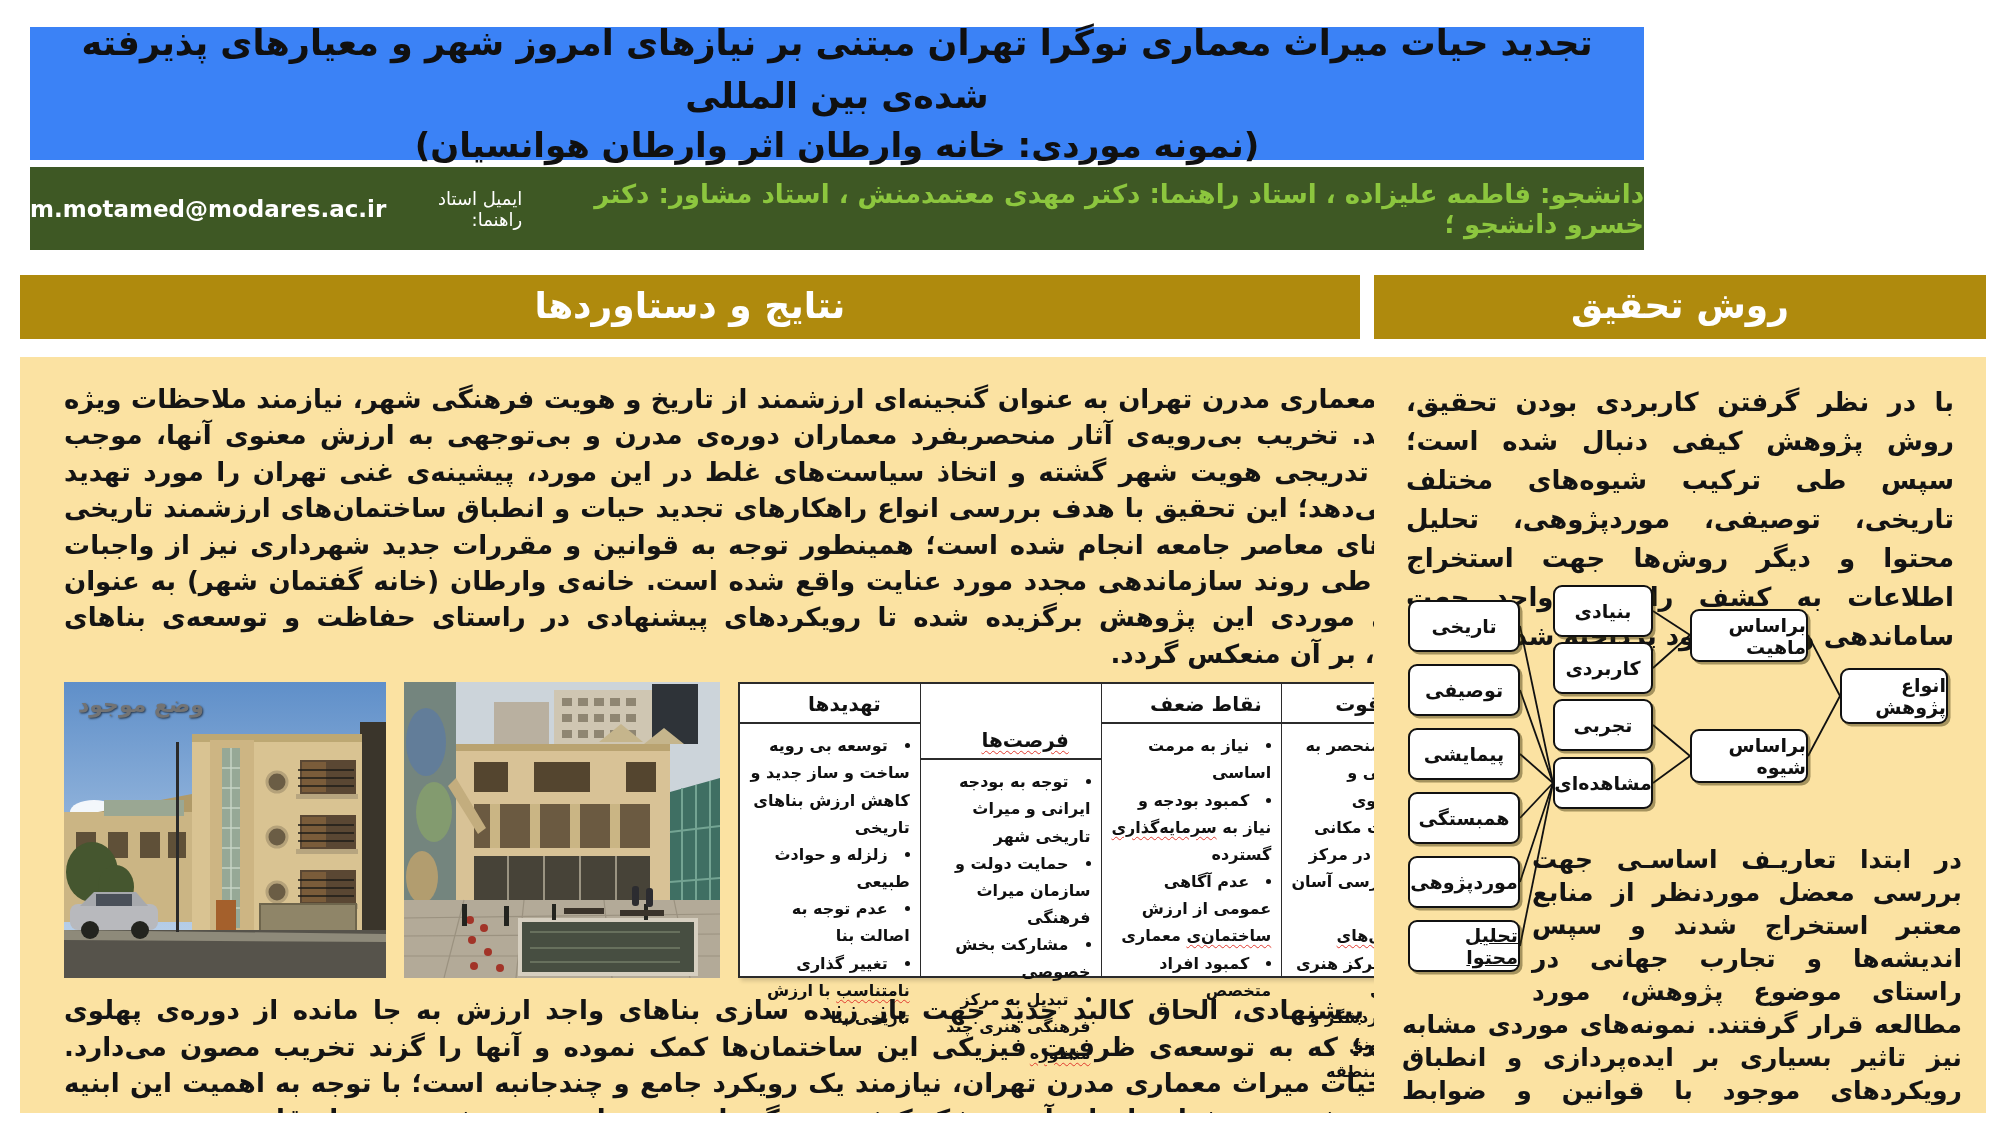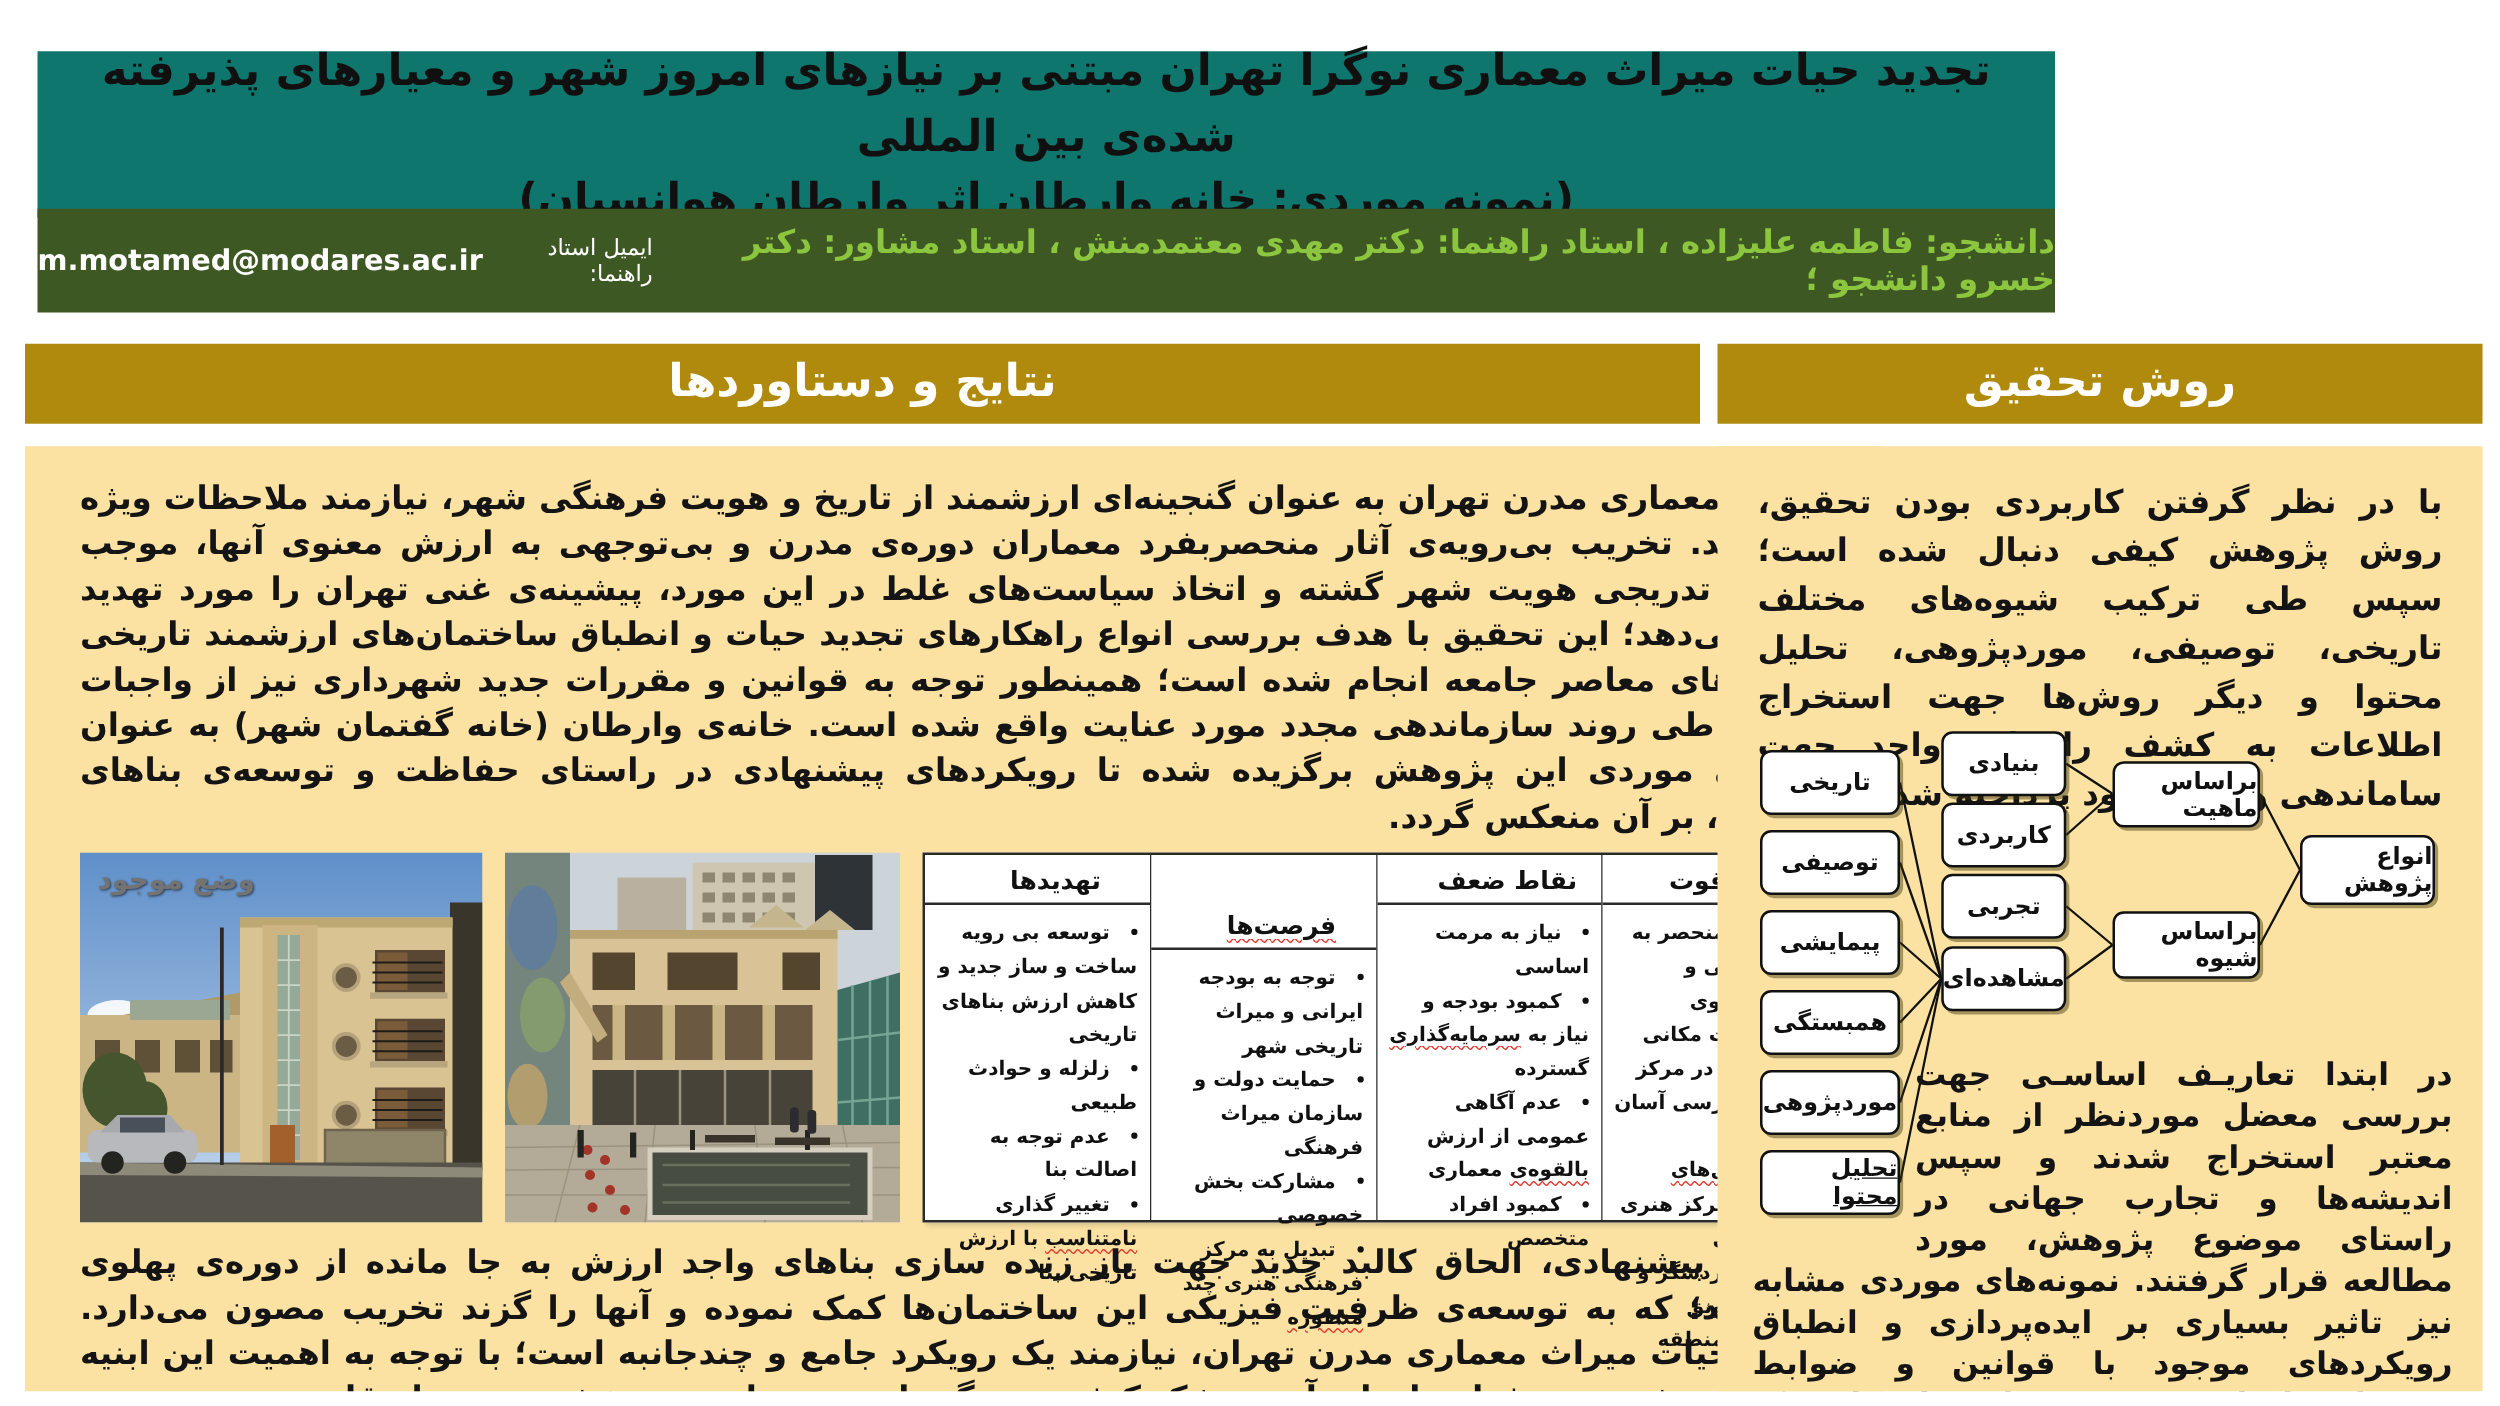--- a/index.html
+++ b/index.html
@@ -1,22 +1,22 @@
 <!DOCTYPE html>
 <html lang="fa"><head>
 <meta charset="utf-8">
 <style>
   * { margin:0; padding:0; box-sizing:border-box; }
   body { background:#e9e9e9; font-family:"DejaVu Sans", sans-serif; }
   .poster { position:relative; width:2000px; height:1125px; background:#ffffff; overflow:hidden; }
 
   
   .title-banner { position:absolute; left:30px; top:27px; width:1614px; height:133px;
-    background:#0f766e; display:flex; flex-direction:column; align-items:center; justify-content:center;
-    text-align:center;margin-top:14px; }
+    background:#3b82f6; display:flex; flex-direction:column; align-items:center; justify-content:center;
+    text-align:center; }
   .title-banner .t1 { font-size:35px; font-weight:bold; color:#101010; line-height:1.5; }
   .title-banner .t2 { font-size:34px; font-weight:bold; color:#101010; line-height:1.4; }
 
   .authors-banner { position:absolute; left:30px; top:167px; width:1614px; height:83px;
     background:#3E5824; display:flex; align-items:center; justify-content:center; gap:12px; direction:rtl; }
   .authors-banner .authors { color:#8CC63E; font-size:26px; font-weight:bold; }
   .authors-banner .email-label { color:#ffffff; font-size:18px; }
   .authors-banner .email { color:#ffffff; font-size:23px; font-weight:bold; direction:ltr; }
 
   .logo-box { position:absolute; left:1650px; top:5px; width:345px; height:252px;
@@ -310,21 +310,21 @@
             <li><span>موقعیت مکانی قرارگیری در مرکز شهر دسترسی آسان از </span><span class="sq">هرجا</span><span></span></li>
             <li><span></span><span class="sq">پتانسیل‌های</span><span> فرهنگی مرکز هنری و آموزشی</span></li>
             <li><span>جذب گردشگر و کمک به رونق اقتصادی منطقه</span><span class="sq"></span><span></span></li>
           </ul>
         </div>
         <div class="swot-col">
           <div class="swot-title">نقاط ضعف</div>
           <ul>
             <li><span>نیاز به مرمت اساسی</span><span class="sq"></span><span></span></li>
             <li><span>کمبود بودجه و نیاز به </span><span class="sq">سرمایه‌گذاری</span><span> گسترده</span></li>
-            <li><span>عدم آگاهی عمومی از ارزش </span><span class="sq">بالقوه‌ی</span><span> معماری</span></li>
+            <li><span>عدم آگاهی عمومی از ارزش </span><span class="sq">ساختمان‌ی</span><span> معماری</span></li>
             <li><span>کمبود افراد متخصص</span><span class="sq"></span><span></span></li>
           </ul>
         </div>
         <div class="swot-col">
           <div class="swot-title sq">فرصت‌ها</div>
           <ul>
             <li><span>توجه به بودجه ایرانی و میراث تاریخی شهر</span><span class="sq"></span><span></span></li>
             <li><span>حمایت دولت و سازمان میراث فرهنگی</span><span class="sq"></span><span></span></li>
             <li><span>مشارکت بخش خصوصی</span><span class="sq"></span><span></span></li>
             <li><span>تبدیل به مرکز فرهنگی هنری چند </span><span class="sq">منظوره</span><span></span></li>

